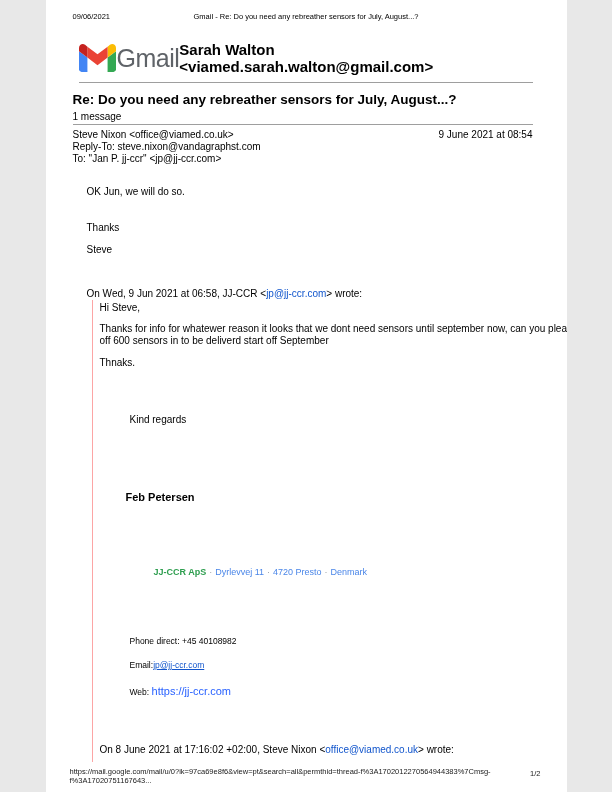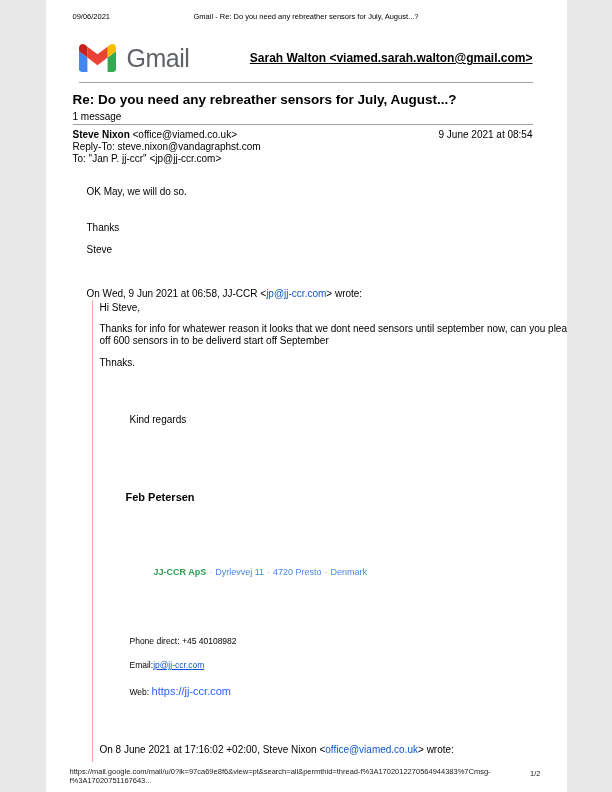--- a/index.html
+++ b/index.html
@@ -8,34 +8,34 @@
     position:relative; width:521px; height:792px; margin:0 auto;
     background:#ffffff; overflow:hidden;
     font-family:"Liberation Sans","DejaVu Sans",sans-serif; color:#000;
   }
   .tiny { font-size:7.5px; }
   .print-date { position:absolute; left:27px; top:12px; }
   .print-title { position:absolute; left:0; right:0; top:12px; text-align:center; }
 
   .logo-row { position:absolute; left:33px; top:42px; right:34px; height:32px;
               display:flex; align-items:center; justify-content:space-between; }
-  .gmail-logo { display:flex; align-items:center; gap:11px; }
+  .gmail-logo { display:flex; align-items:center; gap:1px; }
   .gmail-logo svg { width:37px; height:28px; display:block; }
   .gmail-wordmark { font-size:25px; color:#5f6368; letter-spacing:-0.5px; }
-  .account { font-size:12px; font-weight:bold;text-decoration:underline; }
+  .account { font-size:15px; font-weight:bold; }
 
   .rule1 { position:absolute; left:33px; right:34px; top:82px; border-top:1px solid #9e9e9e; }
   .subject { position:absolute; left:27px; top:92px; font-size:13.5px; font-weight:bold; }
   .msg-count { position:absolute; left:27px; top:111px; font-size:10px; }
   .rule2 { position:absolute; left:27px; right:34px; top:124px; border-top:1px solid #9e9e9e; }
 
   .header-block { position:absolute; left:27px; right:34px; top:129px;
                   display:flex; justify-content:space-between;
                   font-size:10px; line-height:12px; }
-  .from-name { font-weight:bold; }
+  .from-name { font-weight:normal; }
   .msg-date { font-size:10px; white-space:nowrap; }
 
   .body-p { position:absolute; left:41px; font-size:10px; }
   .body-p1 { top:186px; }
   .body-p2 { top:222px; }
   .body-p3 { top:244px; }
 
   .intro { position:absolute; left:41px; top:288px; font-size:10px; }
 
   .bq { position:absolute; left:46px; top:300px; width:534px; height:462px;
@@ -95,21 +95,21 @@
 
   <div class="header-block">
     <div>
       <div><span class="from-name">Steve Nixon</span><span> &lt;office@viamed.co.uk&gt;</span></div>
       <div>Reply-To: steve.nixon@vandagraphst.com</div>
       <div>To: "Jan P. jj-ccr" &lt;jp@jj-ccr.com&gt;</div>
     </div>
     <div class="msg-date">9 June 2021 at 08:54</div>
   </div>
 
-  <div class="body-p body-p1">OK May, we will do so.</div>
+  <div class="body-p body-p1">OK Jun, we will do so.</div>
   <div class="body-p body-p2">Thanks</div>
   <div class="body-p body-p3">Steve</div>
 
   <div class="intro"><span>On Wed, 9 Jun 2021 at 06:58, JJ-CCR &lt;</span><a class="link" href="#">jp@jj-ccr.com</a><span>&gt; wrote:</span></div>
 
   <div class="bq">
     <div class="greeting">Hi Steve,</div>
     <div class="para">Thanks for info for whatewer reason it looks that we dont need sensors until september now, can you pleas put a batch off 600 sensors in to be deliverd start off September</div>
     <div class="thnaks">Thnaks.</div>
 

